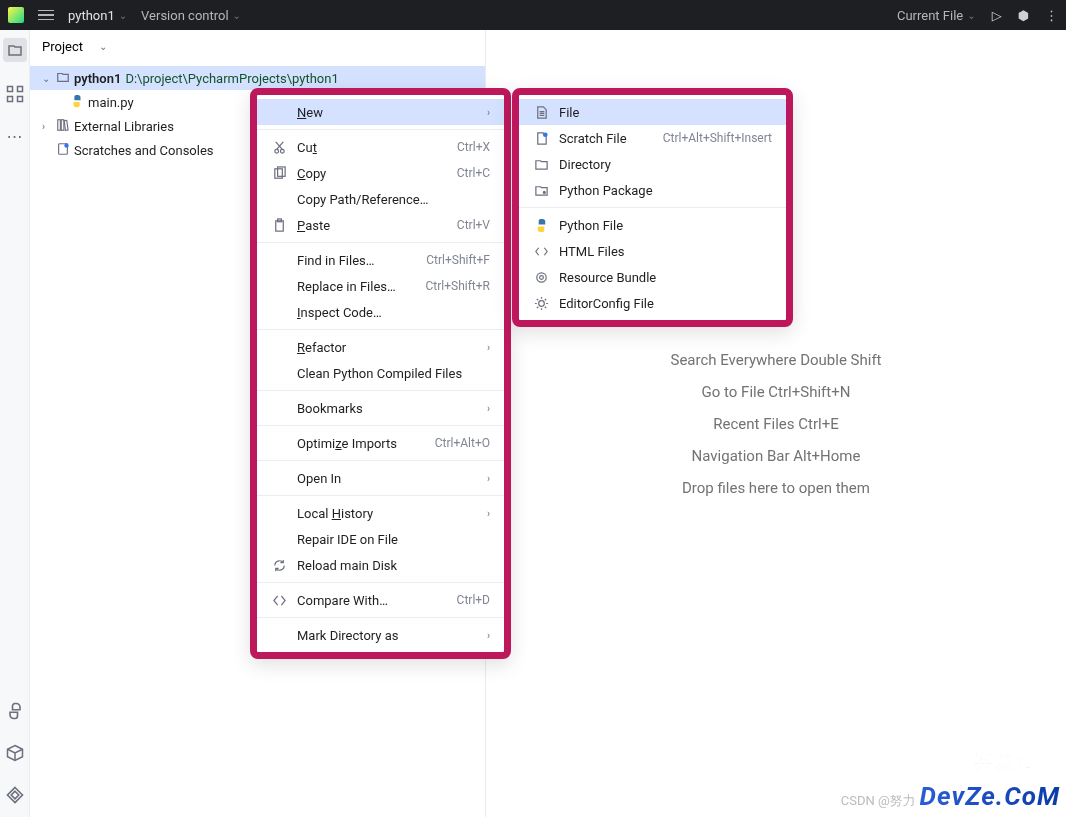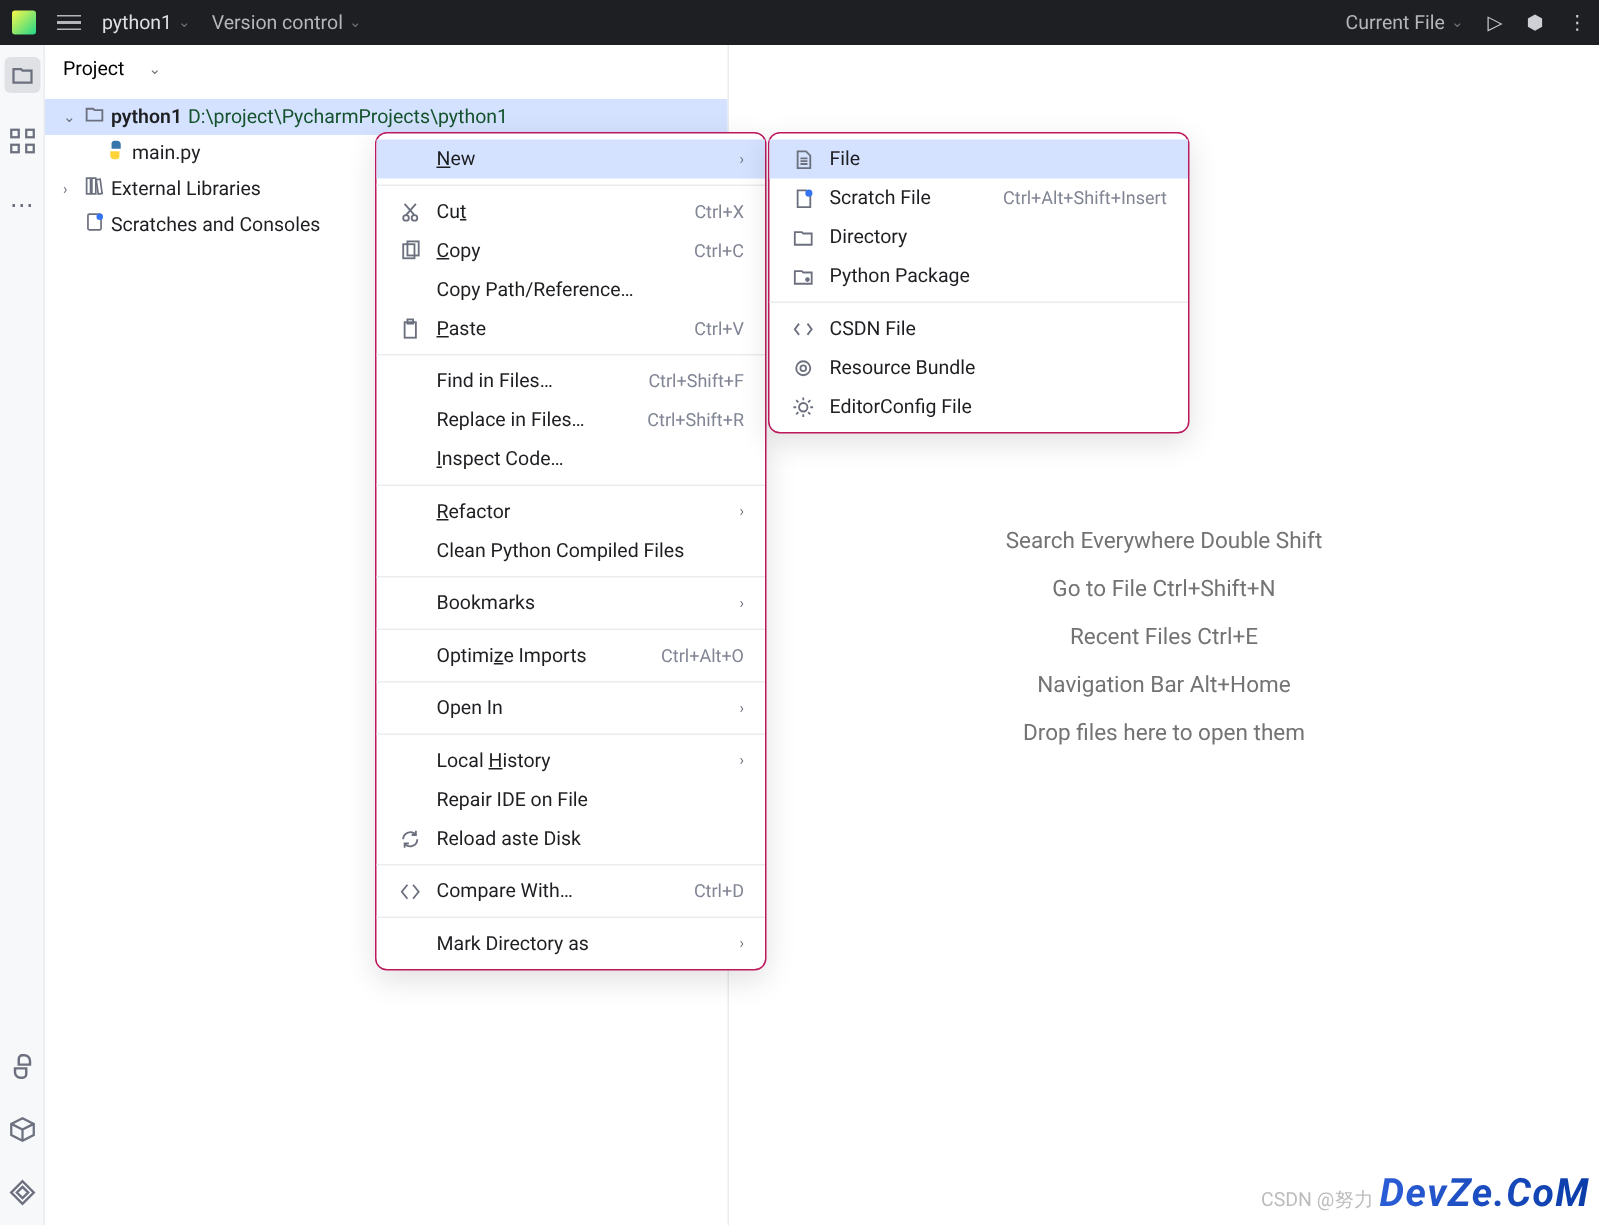--- a/index.html
+++ b/index.html
@@ -22,21 +22,21 @@
 .tree { padding:4px 0; font-size:13px; }
 .tree-row { display:flex; align-items:center; height:24px; padding-left:12px; gap:4px; cursor:pointer; }
 .tree-row.selected { background:#d4e2ff; }
 .tree-chev { font-size:10px; color:#6c707e; width:10px; }
 .tree-label { color:#1e1f22; }
 .tree-path { color:#14532d; }
 .indent-1 { padding-left:40px; }
 .folder-icon { color:#6c707e; }
 .py-icon { width:14px; height:14px; }
 .editor { flex:1; background:#fff; display:flex; flex-direction:column; align-items:center; justify-content:center; gap:14px; color:#737373; font-size:15px; }
-.ctx-menu { position:absolute; background:#fff; border:1px solid #be185d; border-radius:8px; box-shadow:0 6px 20px rgba(0,0,0,0.12); font-size:13px; padding:4px 0; }
+.ctx-menu { position:absolute; background:#fff; border:7px solid #be185d; border-radius:8px; box-shadow:0 6px 20px rgba(0,0,0,0.12); font-size:13px; padding:4px 0; }
 .ctx-menu.primary { left:250px; top:88px; width:261px; }
 .ctx-menu.secondary { left:512px; top:88px; width:281px; }
 .menu-item { display:flex; align-items:center; height:26px; padding:0 14px; gap:10px; cursor:pointer; }
 .menu-item.highlighted { background:#d4e2ff; }
 .menu-item .icon-slot { width:16px; display:flex; align-items:center; justify-content:center; color:#6c707e; }
 .menu-label { flex:1; color:#1e1f22; }
 .menu-shortcut { color:#818594; font-size:12px; }
 .menu-arrow { color:#6c707e; font-size:10px; }
 .menu-sep { height:1px; background:#ebecf0; margin:4px 0; }
 .u { text-decoration:underline; }
@@ -263,21 +263,21 @@
       <span class="icon-slot"></span>
       <span class="menu-label">Repair IDE on File</span>
     </div>
     <div class="menu-item">
       <span class="icon-slot">
         <svg width="15" height="15" viewBox="0 0 16 16" fill="none" stroke="#6c707e" stroke-width="1.3">
           <path d="M3 8a5 5 0 019-3M13 8a5 5 0 01-9 3"></path>
           <path d="M12 2v3h-3M4 14v-3h3"></path>
         </svg>
       </span>
-      <span class="menu-label">Reload aste Disk</span>
+      <span class="menu-label">Reload main Disk</span>
     </div>
     <div class="menu-sep"></div>
     <div class="menu-item">
       <span class="icon-slot">
         <svg width="15" height="15" viewBox="0 0 16 16" fill="none" stroke="#6c707e" stroke-width="1.3">
           <path d="M6 3L2 8l4 5M10 3l4 5-4 5"></path>
         </svg>
       </span>
       <span class="menu-label">Compare With…</span>
       <span class="menu-shortcut">Ctrl+D</span>
@@ -322,25 +322,34 @@
         <svg width="15" height="15" viewBox="0 0 16 16" fill="none" stroke="#6c707e" stroke-width="1.3">
           <path d="M2 4h5l1 1h6v8H2z"></path>
           <circle cx="11" cy="10" r="1" fill="#6c707e"></circle>
         </svg>
       </span>
       <span class="menu-label">Python Package</span>
     </div>
     <div class="menu-sep"></div>
     <div class="menu-item">
       <span class="icon-slot">
+        <svg width="15" height="15" viewBox="0 0 16 16">
+          <path fill="#3776ab" d="M7 1h2c2 0 3 1 3 3v3H5V3c0-1 1-2 2-2z"></path>
+          <path fill="#ffd43b" d="M9 15H7c-2 0-3-1-3-3V9h7v4c0 1-1 2-2 2z"></path>
+        </svg>
+      </span>
+      <span class="menu-label">Python File</span>
+    </div>
+    <div class="menu-item">
+      <span class="icon-slot">
         <svg width="15" height="15" viewBox="0 0 16 16" fill="none" stroke="#6c707e" stroke-width="1.3">
           <path d="M5 4L2 8l3 4M11 4l3 4-3 4"></path>
         </svg>
       </span>
-      <span class="menu-label">CSDN File</span>
+      <span class="menu-label">HTML Files</span>
     </div>
     <div class="menu-item">
       <span class="icon-slot">
         <svg width="15" height="15" viewBox="0 0 16 16" fill="none" stroke="#6c707e" stroke-width="1.3">
           <circle cx="8" cy="8" r="5"></circle>
           <circle cx="8" cy="8" r="2"></circle>
         </svg>
       </span>
       <span class="menu-label">Resource Bundle</span>
     </div>

